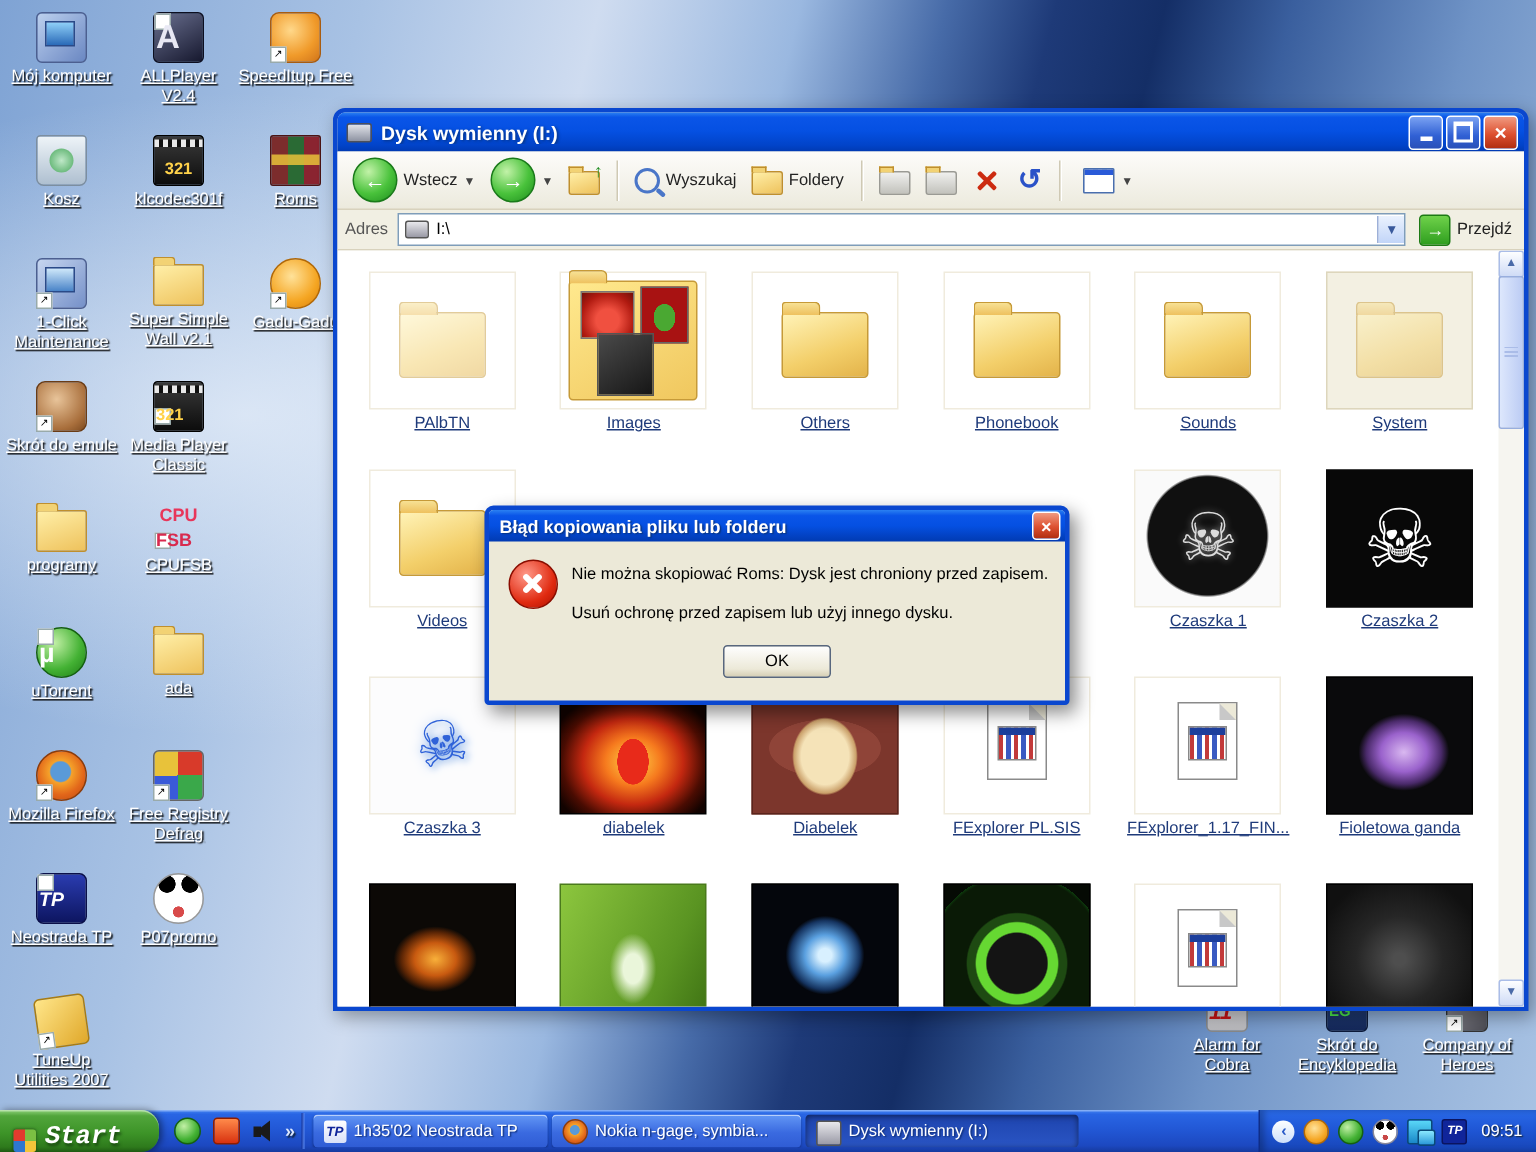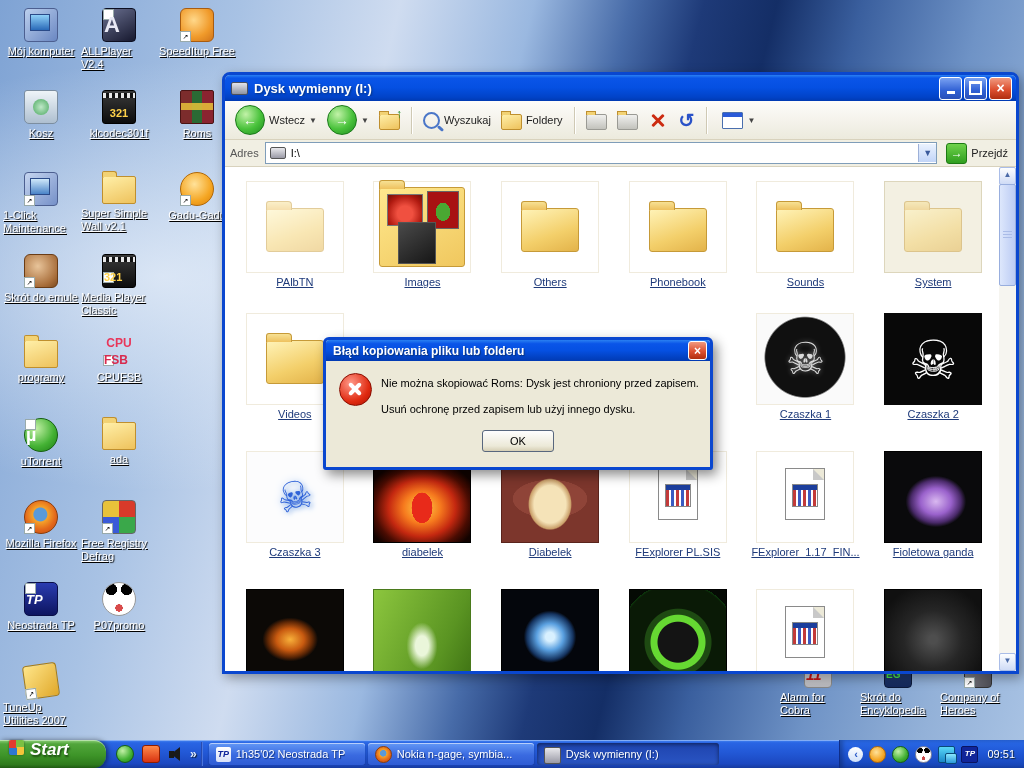--- a/index.html
+++ b/index.html
@@ -7,21 +7,21 @@
   #desktop{position:relative;width:1024px;height:768px;overflow:hidden;
     background:
       radial-gradient(ellipse 55% 40% at 16% 36%, rgba(238,244,252,.72), transparent 70%),
       linear-gradient(104deg,#7fa3d4 0%,#a8c2e4 20%,#cfdcf0 33%,#9ab8e0 44%,#476ba8 52%,#1e3a78 58%,#142e66 64%,#3a5f9e 71%,#6f93c6 81%,#93b1d8 91%,#a9c3e4 100%);
   }
   
   .dcols{position:absolute;left:2px;top:4px;display:flex;z-index:1;}
   .dcol{width:78px;display:flex;flex-direction:column;}
   .dicon{height:82px;display:flex;flex-direction:column;align-items:center;cursor:default;}
   .di{width:32px;height:32px;margin-top:4px;border-radius:4px;position:relative;flex:none;}
-  .dlabel{margin-top:3px;font-size:11px;line-height:13px;color:#fff;
+  .dlabel{margin-top:3px;font-size:11px;line-height:13px;color:#fff;text-align:center;
     text-shadow:1px 1px 1px #000;text-decoration:underline;max-width:76px;}
   .sc::after{content:"\2197";position:absolute;left:-1px;bottom:-1px;width:9px;height:9px;background:#fff;
     border:1px solid #9aa;font-size:7px;line-height:9px;color:#000;text-align:center;}
   .i-mycomputer{background:linear-gradient(135deg,#bcd0ee,#6a87c2);border:1px solid #4c5f90;}
   .i-mycomputer::before{content:"";position:absolute;inset:5px 7px 10px 5px;background:linear-gradient(#8fd0f8,#2a6ab8);border:1px solid #2a4a88;}
   .i-kosz{background:linear-gradient(#eef4f8,#aebfd0);border:1px solid #7c8ea0;border-radius:3px 3px 5px 5px;}
   .i-kosz::before{content:"";position:absolute;inset:8px;border-radius:50%;background:radial-gradient(#bfe8c8,#4aa85e);}
   .i-oneclick{background:linear-gradient(135deg,#c6d6f0,#7590c8);border:1px solid #4c5f90;}
   .i-oneclick::before{content:"";position:absolute;inset:5px 7px 10px 5px;background:linear-gradient(#cfe8fa,#4a84c8);border:1px solid #2a4a88;}
   .i-emule{background:radial-gradient(circle at 40% 35%,#e8c49a,#a96f3c 70%,#7c4a20);border:1px solid #6a3c16;border-radius:6px;}
@@ -194,24 +194,24 @@
   .derr .b{transform:rotate(-45deg);}
   .dline1{position:absolute;left:55px;top:16px;}
   .dline2{position:absolute;left:55px;top:42px;}
   .okbtn{position:absolute;left:50%;transform:translateX(-50%);top:69px;width:72px;height:22px;font-size:11px;
     font-family:"Liberation Sans",sans-serif;background:linear-gradient(#fefefe,#ece9d8 75%,#d6cfb5);
     border:1px solid #58677e;border-radius:3px;}
   
   #taskbar{position:absolute;left:0;bottom:0;width:1024px;height:28px;z-index:100;display:flex;align-items:center;
     background:linear-gradient(180deg,#4687f2 0%,#2965e4 10%,#2258d6 45%,#1c48c0 85%,#163a9e 100%);
     box-shadow:inset 0 1px 0 rgba(255,255,255,.35);}
-  .startbtn{height:28px;width:97px;flex:none;border-radius:0 12px 12px 0;display:flex;align-items:flex-start;gap:6px;padding-left:9px;
+  .startbtn{height:28px;width:97px;flex:none;border-radius:0 12px 12px 0;display:flex;align-items:flex-end;gap:6px;padding-left:9px;
     background:linear-gradient(180deg,#8ed17a 0%,#51a53b 14%,#3d9428 55%,#2e7a1c 88%,#1f5a12 100%);
     box-shadow:2px 0 5px rgba(0,0,0,.45),inset 0 1px 0 rgba(255,255,255,.4);
-    color:#fff;font-weight:bold;font-style:italic;font-size:17px;text-shadow:1px 2px 2px #1a4a10;}
+    color:#fff;font-weight:bold;font-style:italic;font-size:17px;text-shadow:1px 2px 2px #1a4a10;font-family:Liberation Mono, monospace;}
   .slogo{width:15px;height:15px;border-radius:2px;flex:none;
     background:conic-gradient(#7bc043 0 25%,#f3c53a 25% 50%,#2e77d0 50% 75%,#e23b2e 75%);
     box-shadow:0 0 2px rgba(0,0,0,.5);}
   #qlaunch{display:flex;align-items:center;gap:8px;padding:0 4px 0 10px;flex:none;}
   .qi{width:16px;height:16px;position:relative;}
   .q-flashget{background:linear-gradient(#ff8a4a,#d83210);border-radius:3px;border:1px solid #8f1d00;}
   .q-volume::before{content:"";position:absolute;left:1px;top:5px;width:5px;height:7px;background:#1a1a1a;}
   .q-volume::after{content:"";position:absolute;left:3px;top:1px;border-style:solid;border-width:7px 0 7px 9px;
     border-color:transparent transparent transparent #1a1a1a;transform:rotate(180deg);}
   .qchev{color:#dce8ff;font-size:12px;font-weight:bold;text-shadow:1px 1px 1px #123;margin-left:2px;}

